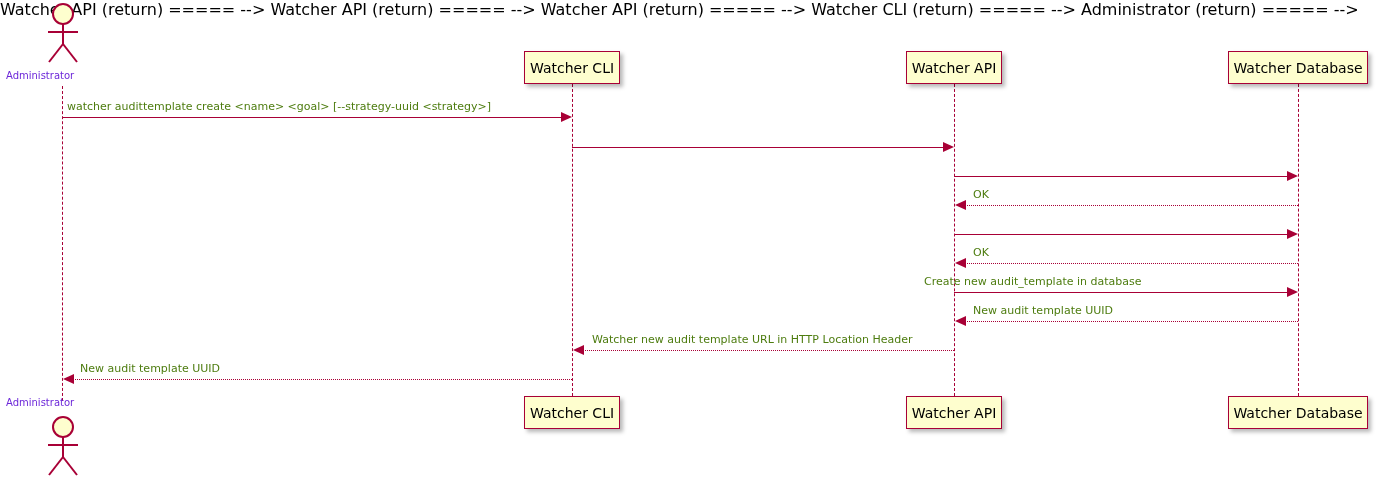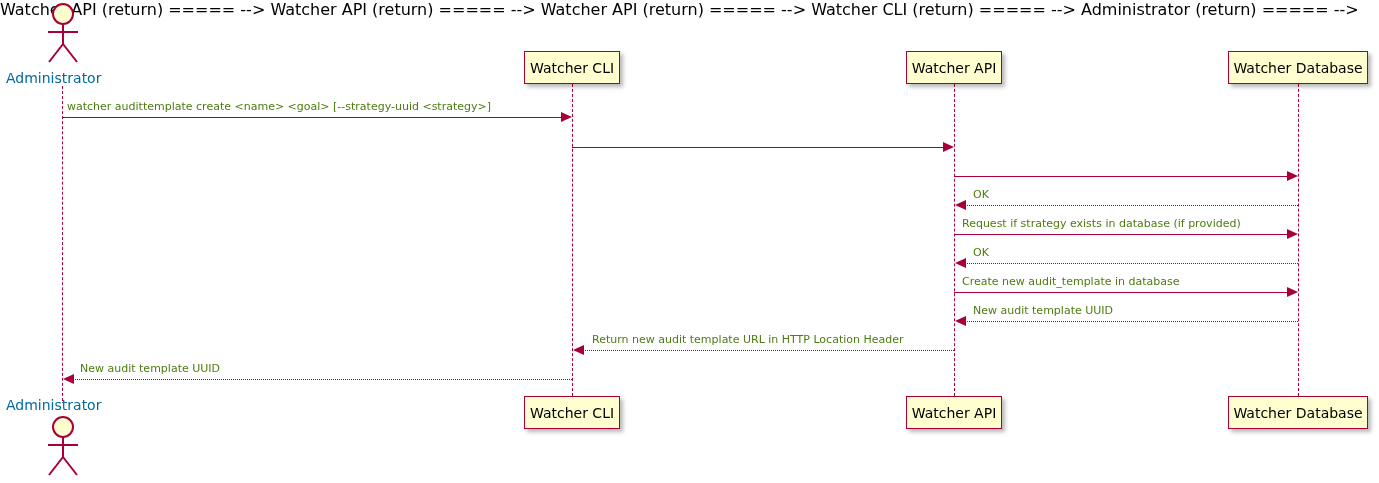--- a/index.html
+++ b/index.html
@@ -41,22 +41,22 @@
     box-shadow: 3px 3px 4px rgba(0,0,0,0.28);
     padding: 0 10px;
   }
   
   .actor-fig {
     position: absolute;
     z-index: 4;
   }
   .actor-label {
     position: absolute;
-    font-size: 14px;
-    color: #0369a1;
+    font-size: 10px;
+    color: #6d28d9;
     white-space: nowrap;
     z-index: 4;
   }
   
   .msg-line {
     position: absolute;
     height: 0;
     z-index: 3;
   }
   .msg-line.solid {
@@ -149,40 +149,39 @@
   <div class="arrow-head right" style="left:1287px; top:171px;"></div>
 
    Watcher API (return) ===== --&gt;
   <div class="msg-line dotted" style="left:965px; top:205px; width:333px;"></div>
   <div class="arrow-head left" style="left:955px; top:200px;"></div>
   <div class="msg-label" style="left:973px; top:189px;">OK</div>
 
   
   <div class="msg-line solid" style="left:954px; top:234px; width:334px;"></div>
   <div class="arrow-head right" style="left:1287px; top:229px;"></div>
-  <div class="msg-label" style="left:962px; top:218px;">Request if strategy exists in database (if provided)</div>
 
    Watcher API (return) ===== --&gt;
   <div class="msg-line dotted" style="left:965px; top:263px; width:333px;"></div>
   <div class="arrow-head left" style="left:955px; top:258px;"></div>
   <div class="msg-label" style="left:973px; top:247px;">OK</div>
 
   
   <div class="msg-line solid" style="left:954px; top:292px; width:334px;"></div>
   <div class="arrow-head right" style="left:1287px; top:287px;"></div>
-  <div class="msg-label" style="left:962px; top:276px;">Create new audit_template in database</div>
+  <div class="msg-label" style="left:924px; top:276px;">Create new audit_template in database</div>
 
    Watcher API (return) ===== --&gt;
   <div class="msg-line dotted" style="left:965px; top:321px; width:333px;"></div>
   <div class="arrow-head left" style="left:955px; top:316px;"></div>
   <div class="msg-label" style="left:973px; top:305px;">New audit template UUID</div>
 
    Watcher CLI (return) ===== --&gt;
   <div class="msg-line dotted" style="left:583px; top:350px; width:371px;"></div>
   <div class="arrow-head left" style="left:573px; top:345px;"></div>
-  <div class="msg-label" style="left:592px; top:334px;">Return new audit template URL in HTTP Location Header</div>
+  <div class="msg-label" style="left:592px; top:334px;">Watcher new audit template URL in HTTP Location Header</div>
 
    Administrator (return) ===== --&gt;
   <div class="msg-line dotted" style="left:73px; top:379px; width:499px;"></div>
   <div class="arrow-head left" style="left:63px; top:374px;"></div>
   <div class="msg-label" style="left:80px; top:363px;">New audit template UUID</div>
 
 </div>
 
 </body></html>

